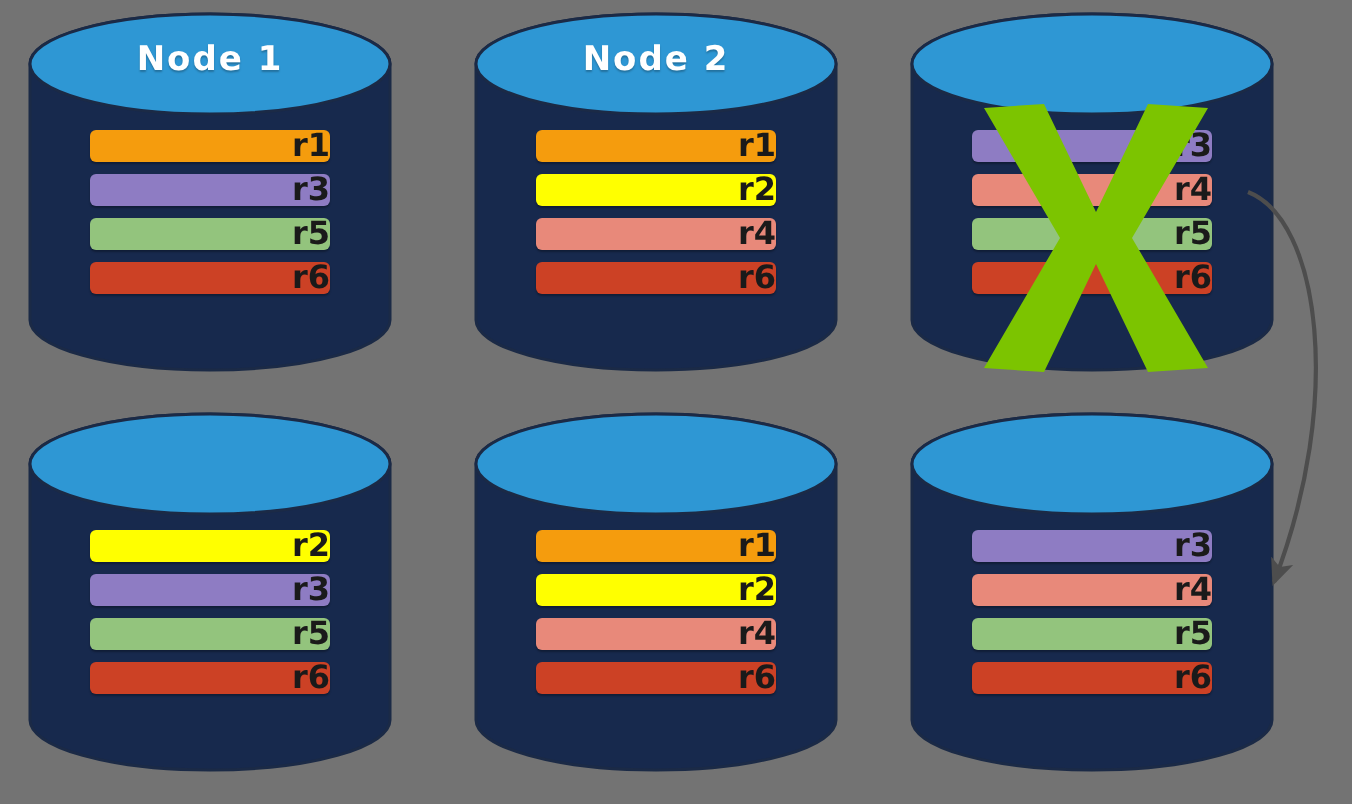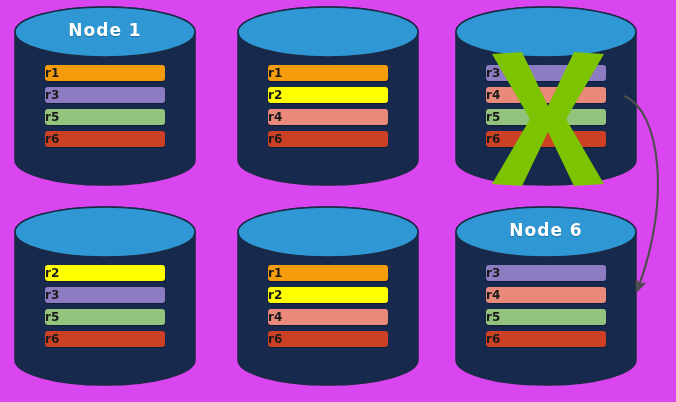--- a/index.html
+++ b/index.html
@@ -4,21 +4,21 @@
 <style>
   html, body {
     margin: 0;
     padding: 0;
     background: #ffffff;
   }
   #canvas {
     position: relative;
     width: 676px;
     height: 402px;
-    background: #d946ef;
+    background: #737373;
     overflow: hidden;
     font-family: "DejaVu Sans", "Liberation Sans", sans-serif;
   }
   .node {
     position: absolute;
     width: 184px;
     height: 180px;
   }
   .node-svg {
     position: absolute;
@@ -43,22 +43,22 @@
     position: absolute;
     left: 32px;
     top: 59px;
     width: 120px;
   }
   .bar {
     position: relative;
     height: 16px;
     margin-bottom: 6px;
     border-radius: 3px;
-    text-align: left;
-    font-size: 12px;
+    text-align: right;
+    font-size: 16px;
     font-weight: bold;
     color: #1a1a1a;
     line-height: 16px;
     font-family: "DejaVu Sans", "Liberation Sans", sans-serif;
     box-shadow: 0 1px 1px rgba(0,0,0,0.30);
   }
   .xmark {
     position: absolute;
     pointer-events: none;
   }
@@ -86,20 +86,21 @@
           <div class="bar" style="background: rgb(142, 124, 195);">r3</div>
           <div class="bar" style="background: rgb(147, 196, 125);">r5</div>
           <div class="bar" style="background: rgb(204, 65, 37);">r6</div>
         </div>
       </div>
       <div class="node" style="left: 236px; top: 6px;">
         <svg class="node-svg" width="184" height="180">
           <path d="M2,26 L2,154 A90,25 0 0 0 182,154 L182,26 A90,25 0 0 0 2,26 Z" fill="#17294d" stroke="#1b2a46" stroke-width="1.5"></path>
           <ellipse cx="92" cy="26" rx="90" ry="25" fill="#2e97d4" stroke="#1b2a46" stroke-width="1.5"></ellipse>
         </svg>
+        <div class="node-label">Node 2</div>
         <div class="bars">
           <div class="bar" style="background: rgb(245, 156, 13);">r1</div>
           <div class="bar" style="background: rgb(255, 255, 0);">r2</div>
           <div class="bar" style="background: rgb(232, 137, 122);">r4</div>
           <div class="bar" style="background: rgb(204, 65, 37);">r6</div>
         </div>
       </div>
       <div class="node" style="left: 454px; top: 6px;">
         <svg class="node-svg" width="184" height="180">
           <path d="M2,26 L2,154 A90,25 0 0 0 182,154 L182,26 A90,25 0 0 0 2,26 Z" fill="#17294d" stroke="#1b2a46" stroke-width="1.5"></path>
@@ -137,21 +138,20 @@
           <div class="bar" style="background: rgb(255, 255, 0);">r2</div>
           <div class="bar" style="background: rgb(232, 137, 122);">r4</div>
           <div class="bar" style="background: rgb(204, 65, 37);">r6</div>
         </div>
       </div>
       <div class="node" style="left: 454px; top: 206px;">
         <svg class="node-svg" width="184" height="180">
           <path d="M2,26 L2,154 A90,25 0 0 0 182,154 L182,26 A90,25 0 0 0 2,26 Z" fill="#17294d" stroke="#1b2a46" stroke-width="1.5"></path>
           <ellipse cx="92" cy="26" rx="90" ry="25" fill="#2e97d4" stroke="#1b2a46" stroke-width="1.5"></ellipse>
         </svg>
-        <div class="node-label">Node 6</div>
         <div class="bars">
           <div class="bar" style="background: rgb(142, 124, 195);">r3</div>
           <div class="bar" style="background: rgb(232, 137, 122);">r4</div>
           <div class="bar" style="background: rgb(147, 196, 125);">r5</div>
           <div class="bar" style="background: rgb(204, 65, 37);">r6</div>
         </div>
       </div>
     </div>
 
   <svg class="arrow" width="676" height="402">

